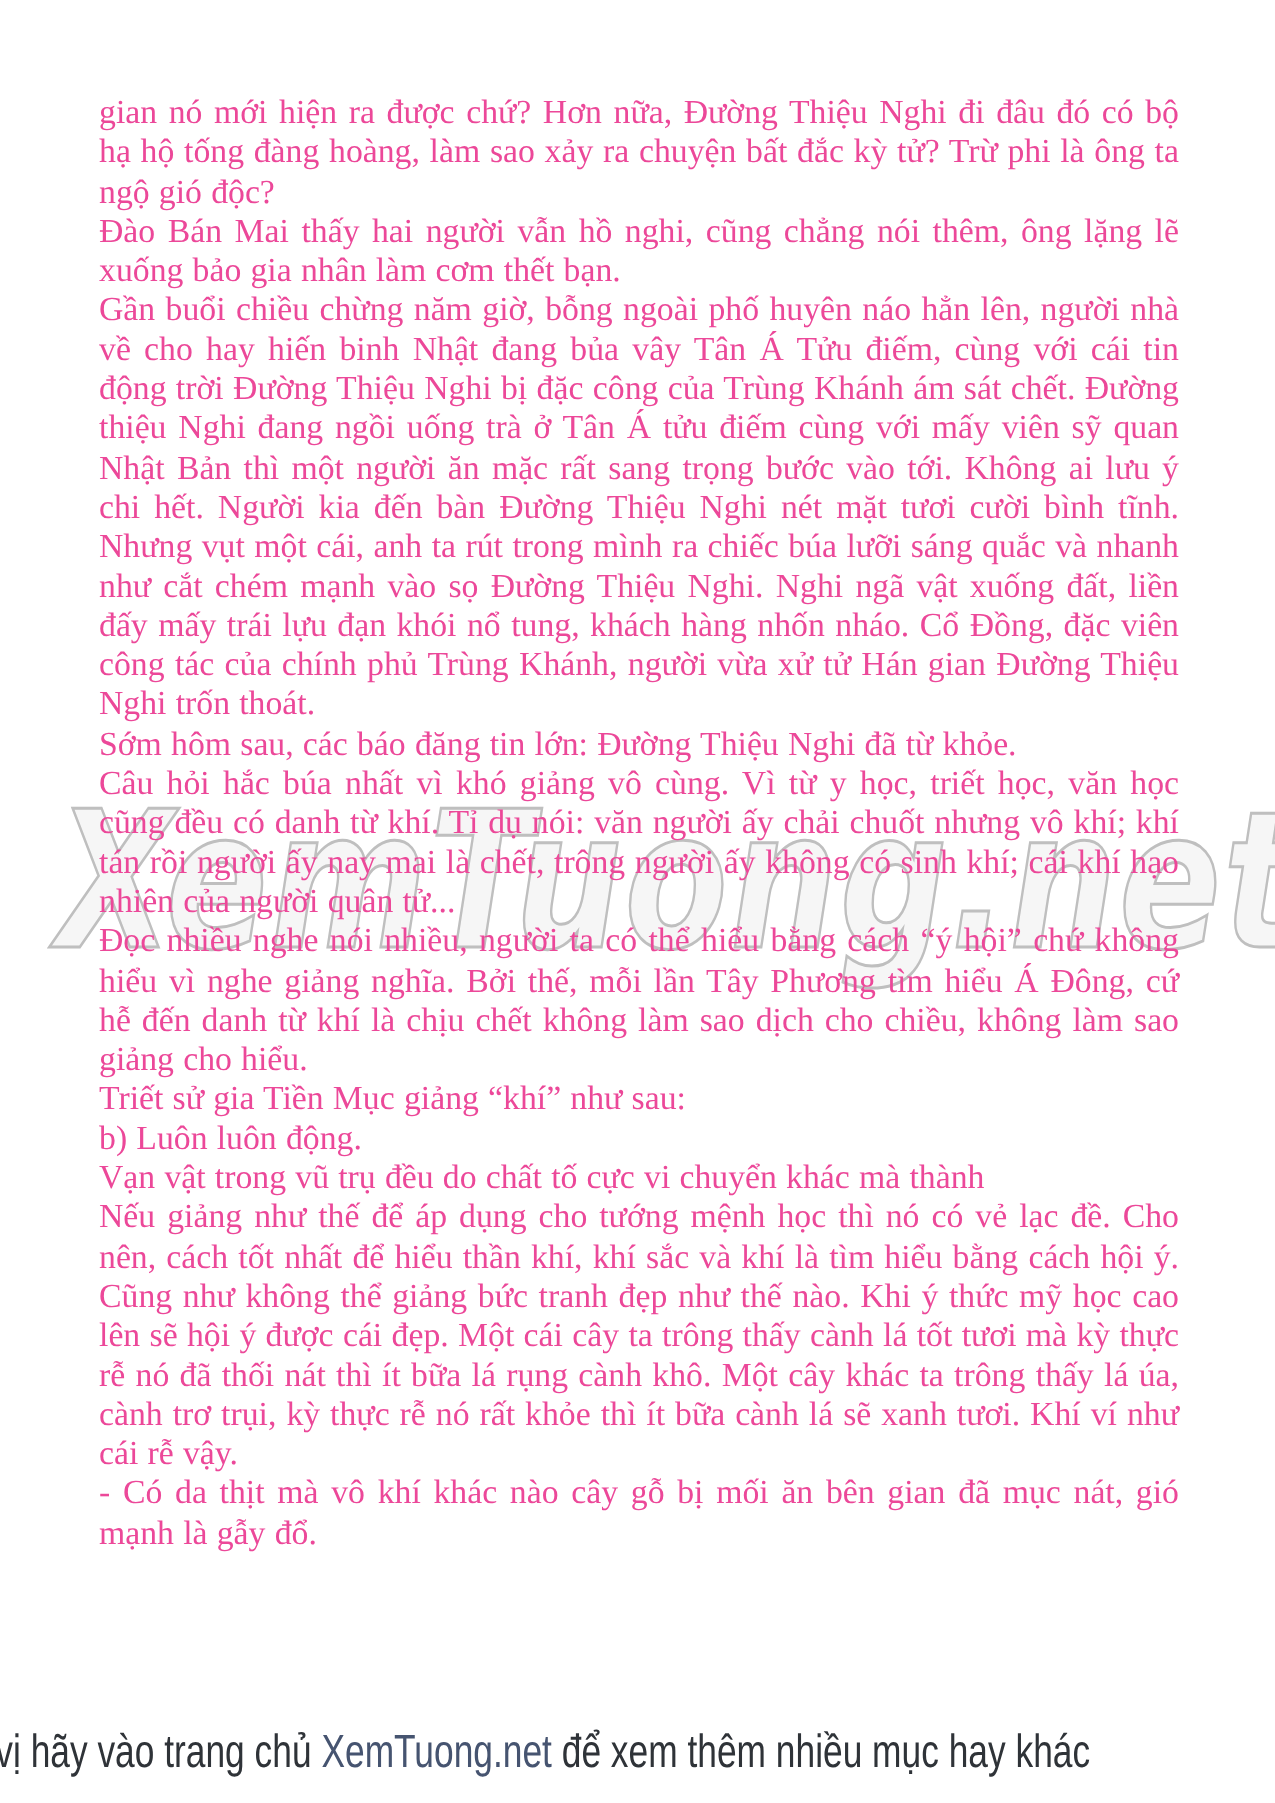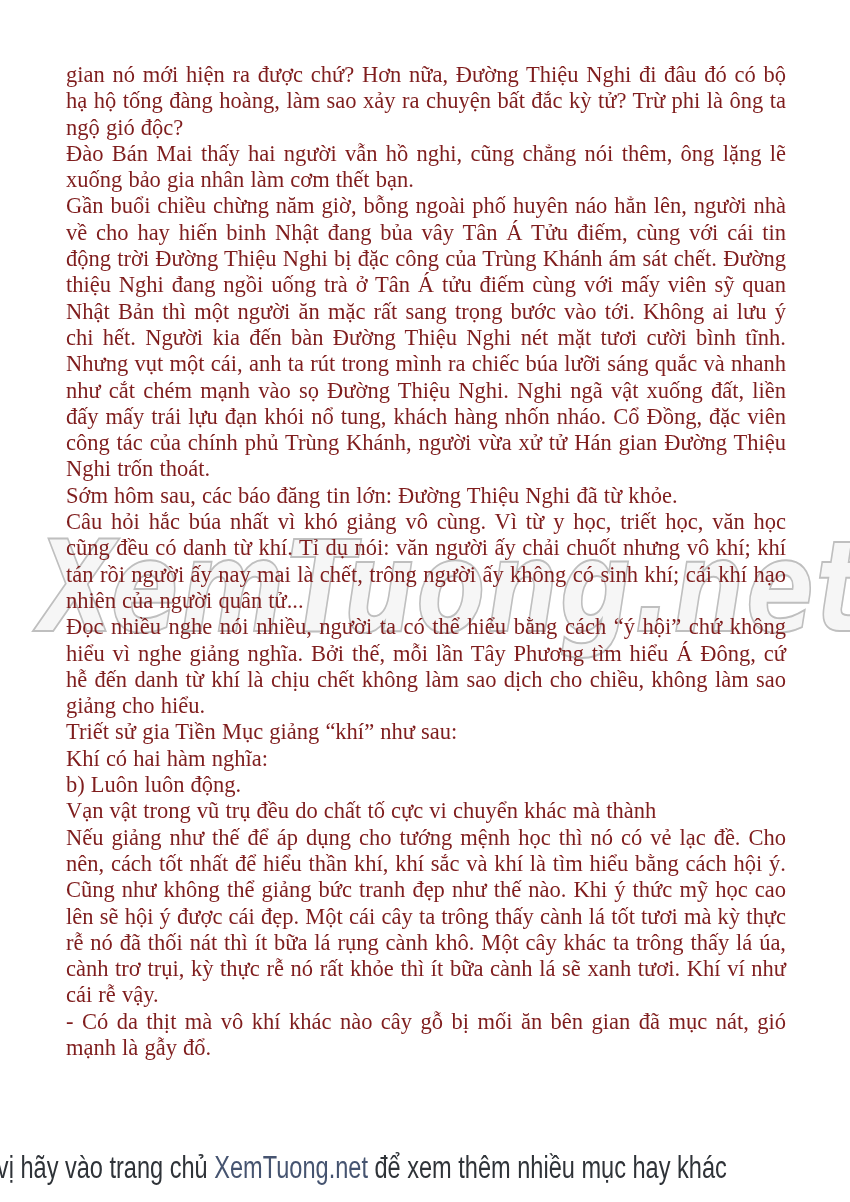--- a/index.html
+++ b/index.html
@@ -33,21 +33,21 @@
     white-space: nowrap;
     z-index: 0;
     user-select: none;
   }
   .content {
     position: absolute;
     left: 66px;
     top: 62px;
     width: 720px;
     z-index: 1;
-    color: #7f1d1d;
+    color: #ec4899;
     font-size: 22.5px;
     line-height: 26.3px;
     text-align: justify;
   }
   .content p { margin: 0; padding: 0; word-spacing: 0.5px; }
   .footer {
     position: absolute;
     left: 0; right: 0;
     top: 1150px;
     display: flex;
@@ -74,21 +74,20 @@
   <div class="watermark">XemTuong.net</div>
 
   <div class="content">
     <p>gian nó mới hiện ra được chứ? Hơn nữa, Đường Thiệu Nghi đi đâu đó có bộ hạ hộ tống đàng hoàng, làm sao xảy ra chuyện bất đắc kỳ tử? Trừ phi là ông ta ngộ gió độc?</p>
     <p>Đào Bán Mai thấy hai người vẫn hồ nghi, cũng chẳng nói thêm, ông lặng lẽ xuống bảo gia nhân làm cơm thết bạn.</p>
     <p>Gần buổi chiều chừng năm giờ, bỗng ngoài phố huyên náo hẳn lên, người nhà về cho hay hiến binh Nhật đang bủa vây Tân Á Tửu điếm, cùng với cái tin động trời Đường Thiệu Nghi bị đặc công của Trùng Khánh ám sát chết. Đường thiệu Nghi đang ngồi uống trà ở Tân Á tửu điếm cùng với mấy viên sỹ quan Nhật Bản thì một người ăn mặc rất sang trọng bước vào tới. Không ai lưu ý chi hết. Người kia đến bàn Đường Thiệu Nghi nét mặt tươi cười bình tĩnh. Nhưng vụt một cái, anh ta rút trong mình ra chiếc búa lưỡi sáng quắc và nhanh như cắt chém mạnh vào sọ Đường Thiệu Nghi. Nghi ngã vật xuống đất, liền đấy mấy trái lựu đạn khói nổ tung, khách hàng nhốn nháo. Cổ Đồng, đặc viên công tác của chính phủ Trùng Khánh, người vừa xử tử Hán gian Đường Thiệu Nghi trốn thoát.</p>
     <p>Sớm hôm sau, các báo đăng tin lớn: Đường Thiệu Nghi đã từ khỏe.</p>
     <p>Câu hỏi hắc búa nhất vì khó giảng vô cùng. Vì từ y học, triết học, văn học cũng đều có danh từ khí. Tỉ dụ nói: văn người ấy chải chuốt nhưng vô khí; khí tán rồi người ấy nay mai là chết, trông người ấy không có sinh khí; cái khí hạo nhiên của người quân tử...</p>
     <p>Đọc nhiều nghe nói nhiều, người ta có thể hiểu bằng cách “ý hội” chứ không hiểu vì nghe giảng nghĩa. Bởi thế, mỗi lần Tây Phương tìm hiểu Á Đông, cứ hễ đến danh từ khí là chịu chết không làm sao dịch cho chiều, không làm sao giảng cho hiểu.</p>
     <p>Triết sử gia Tiền Mục giảng “khí” như sau:</p>
-    <p>Khí có hai hàm nghĩa:</p>
     <p>b) Luôn luôn động.</p>
     <p>Vạn vật trong vũ trụ đều do chất tố cực vi chuyển khác mà thành</p>
     <p>Nếu giảng như thế để áp dụng cho tướng mệnh học thì nó có vẻ lạc đề. Cho nên, cách tốt nhất để hiểu thần khí, khí sắc và khí là tìm hiểu bằng cách hội ý. Cũng như không thể giảng bức tranh đẹp như thế nào. Khi ý thức mỹ học cao lên sẽ hội ý được cái đẹp. Một cái cây ta trông thấy cành lá tốt tươi mà kỳ thực rễ nó đã thối nát thì ít bữa lá rụng cành khô. Một cây khác ta trông thấy lá úa, cành trơ trụi, kỳ thực rễ nó rất khỏe thì ít bữa cành lá sẽ xanh tươi. Khí ví như cái rễ vậy.</p>
     <p>- Có da thịt mà vô khí khác nào cây gỗ bị mối ăn bên gian đã mục nát, gió mạnh là gẫy đổ.</p>
   </div>
 
   <div class="footer">
     <div class="footer-line">
       <span>Qúy vị hãy vào trang chủ </span><span class="footer-link">XemTuong.net</span><span> để xem thêm nhiều mục hay khác</span>
     </div>

